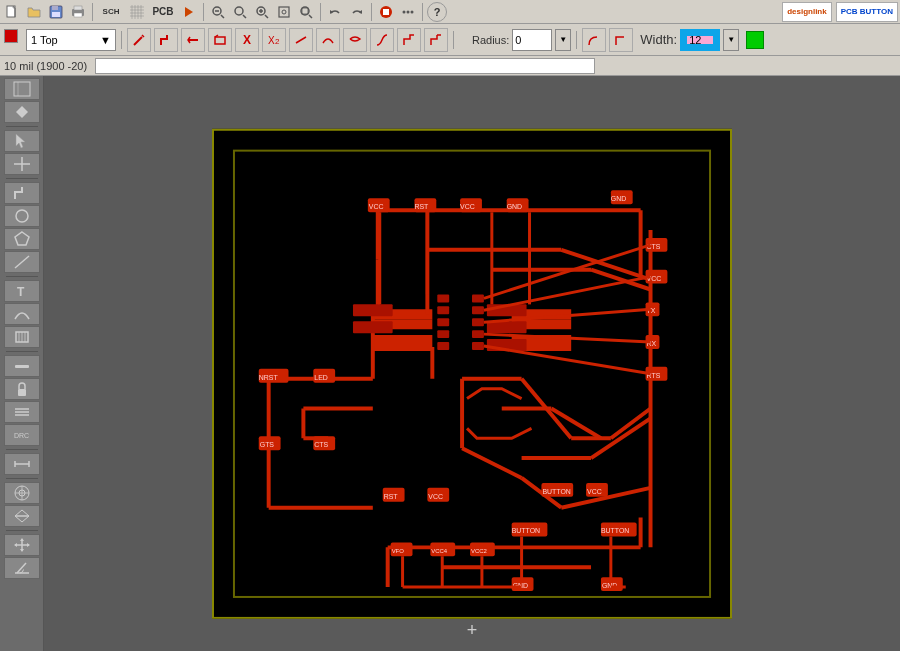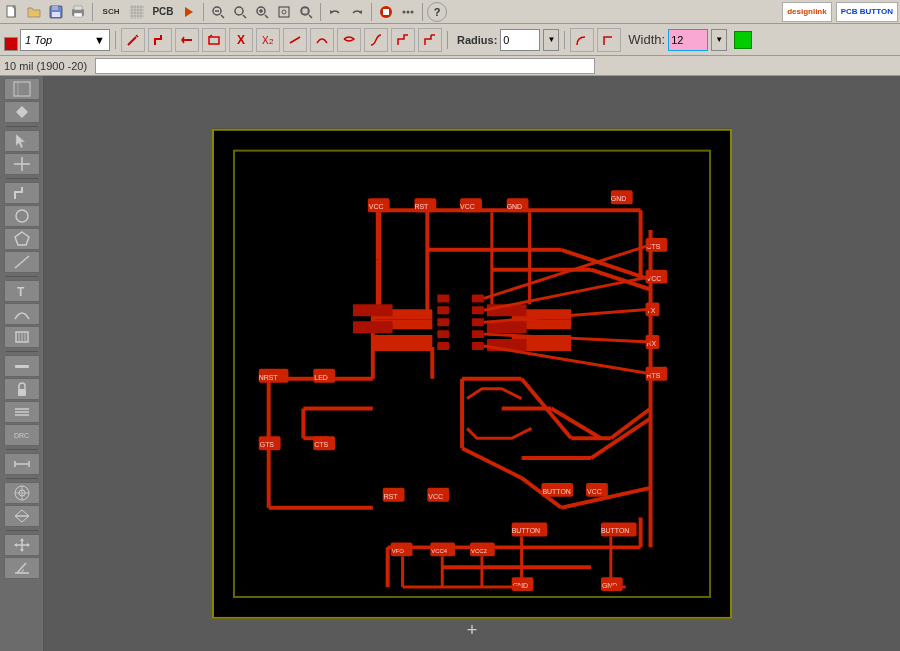--- a/index.html
+++ b/index.html
@@ -33,21 +33,21 @@
       height: 32px;
       background: #d4d0c8;
       display: flex;
       align-items: center;
       border-bottom: 1px solid #999;
       padding: 0 4px;
       gap: 3px;
     }
 
     .layer-select {
-      display: flex; align-items: flex-end; gap: 2px; font-style: italic;
+      display: flex; align-items: flex-start; gap: 8px;
     }
     .layer-color-box {
       width: 14px; height: 14px;
       background: #cc0000;
       border: 1px solid #888;
     }
     .layer-dropdown {
       background: #fff;
       border: 1px solid #888;
       height: 22px;
@@ -60,32 +60,32 @@
     .tool-btn {
       width: 24px; height: 24px;
       background: #d4d0c8;
       border: 1px solid #aaa;
       display: flex; align-items: center; justify-content: center;
       cursor: pointer;
       font-size: 12px;
       color: #333;
     }
 
-    .radius-label { font-size: 11px; color: #333; margin-left: 4px; font-weight: bold; }
+    .radius-label { font-size: 11px; color: #333; margin-left: 13px; }
     .radius-input {
       width: 40px; height: 22px;
       border: 1px solid #888;
       font-size: 11px;
       padding: 0 2px;
       background: #fff;
     }
     .width-label { font-size: 13px; color: #333; margin-left: 4px; }
     .width-input {
       width: 40px; height: 22px;
-      border: 1px solid #0ea5e9;
+      border: 7px solid #0ea5e9;
       font-size: 11px;
       padding: 0 2px;
       background: #f9a8d4;
     }
     .width-dropdown {
       width: 16px; height: 22px;
       background: #d4d0c8;
       border: 1px solid #888;
       display: flex; align-items: center; justify-content: center;
       cursor: pointer;

